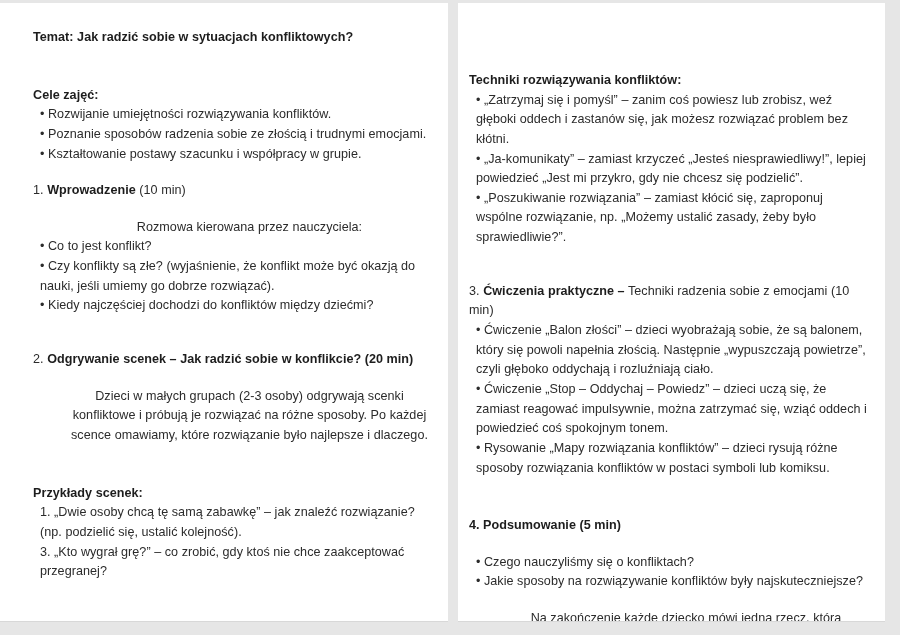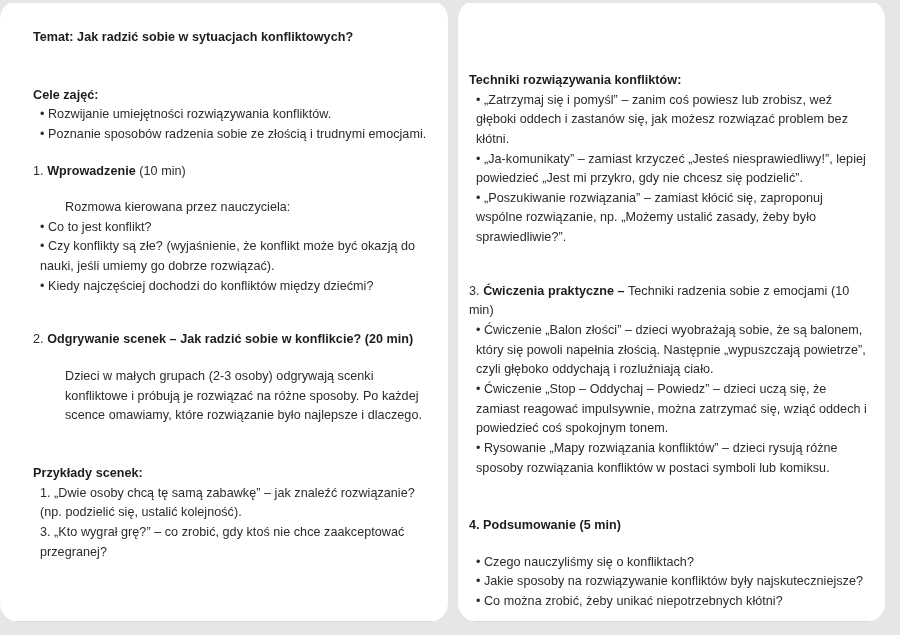--- a/index.html
+++ b/index.html
@@ -23,21 +23,20 @@
     align-items: flex-start;
     box-sizing: border-box;
   }
 
   .page {
     background: #ffffff;
     box-sizing: border-box;
     height: 622px;
     overflow: hidden;
     position: relative;
-    border-radius: 19px;
   }
 
   .page-left {
     width: 448px;
     padding: 28px 14px 0 33px;
   }
 
   .page-gutter {
     width: 10px;
     height: 635px;
@@ -90,21 +89,21 @@
   .bullet-line {
     padding-left: 7px;
     text-indent: 0;
   }
 
   .num-line {
     padding-left: 7px;
   }
 
   .para {
-    text-align: left;
+    text-align: center;
     margin-left: 32px;
   }
 
   .page-shadow-bottom {
     position: absolute;
     left: 0;
     bottom: 0;
     width: 100%;
     height: 1px;
     background: #d8d8d8;
@@ -150,20 +149,21 @@
   <div class="page page-left">
     <div class="page-body">
 
       <div class="blk bold">Temat: Jak radzić sobie w sytuacjach konfliktowych?</div>
 
       <div class="spacer-md"></div>
 
       <div class="blk heading">Cele zajęć:</div>
       <div class="blk bullet-line">• Rozwijanie umiejętności rozwiązywania konfliktów.</div>
       <div class="blk bullet-line">• Poznanie sposobów radzenia sobie ze złością i trudnymi emocjami.</div>
+      <div class="blk bullet-line">• Kształtowanie postawy szacunku i współpracy w grupie.</div>
 
       <div class="spacer-md"></div>
 
       <div class="blk heading-mixed"><span>1.</span> <span class="bold">Wprowadzenie</span> <span>(10 min)</span></div>
 
       <div class="spacer-md"></div>
 
       <div class="blk para">Rozmowa kierowana przez nauczyciela:</div>
       <div class="blk bullet-line">• Co to jest konflikt?</div>
       <div class="blk bullet-line">• Czy konflikty są złe? (wyjaśnienie, że konflikt może być okazją do nauki, jeśli umiemy go dobrze rozwiązać).</div>
@@ -209,21 +209,20 @@
       <div class="blk bullet-line">• Rysowanie „Mapy rozwiązania konfliktów” – dzieci rysują różne sposoby rozwiązania konfliktów w postaci symboli lub komiksu.</div>
 
       <div class="spacer-md"></div>
 
       <div class="blk heading">4. Podsumowanie (5 min)</div>
 
       <div class="spacer-md"></div>
 
       <div class="blk bullet-line">• Czego nauczyliśmy się o konfliktach?</div>
       <div class="blk bullet-line">• Jakie sposoby na rozwiązywanie konfliktów były najskuteczniejsze?</div>
-      <div class="blk bullet-line">• Co można zrobić, żeby unikać niepotrzebnych kłótni?</div>
 
       <div class="spacer-md"></div>
 
       <div class="blk para">Na zakończenie każde dziecko mówi jedną rzecz, którą zapamiętało z zajęć i którą chce stosować w życiu codziennym.</div>
 
     </div>
     <div class="page-shadow-bottom"></div>
   </div>
 
 </div>

